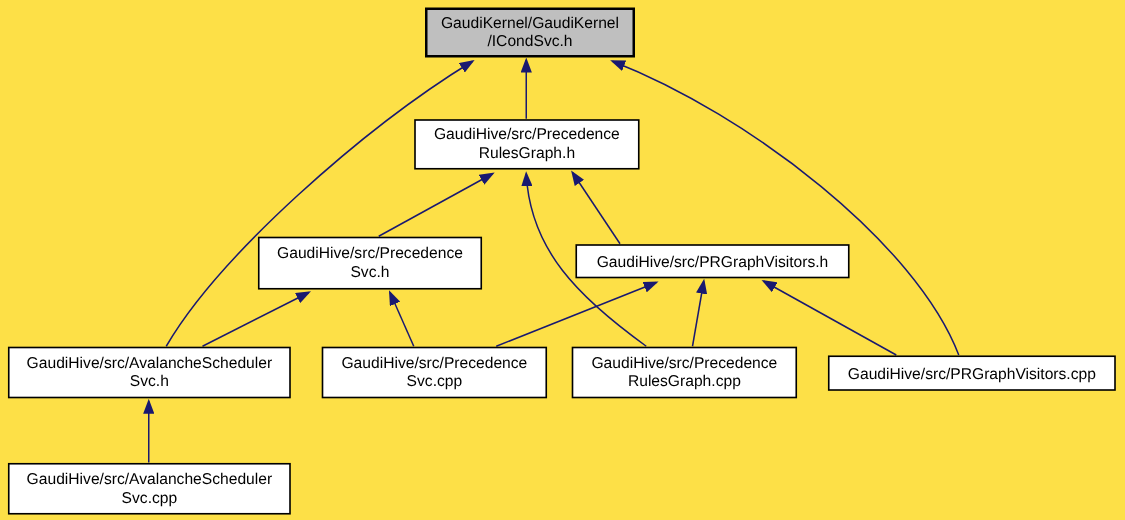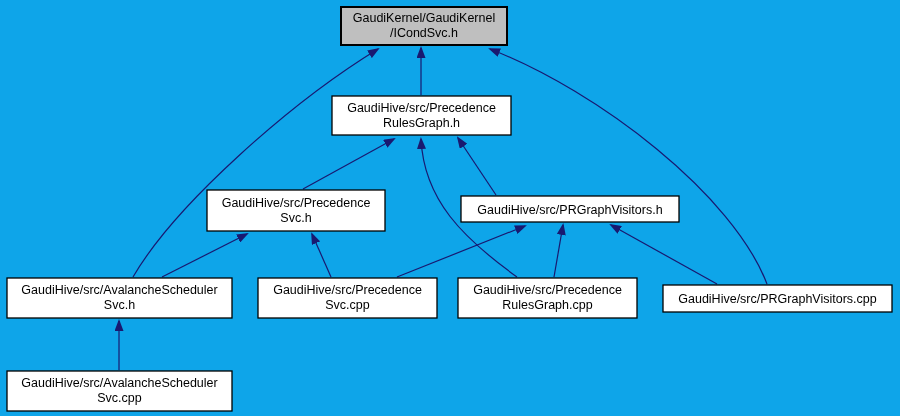--- a/index.html
+++ b/index.html
@@ -3,21 +3,21 @@
 <meta charset="utf-8">
 <style>
   html, body {
     margin: 0;
     padding: 0;
     background: #ffffff;
   }
   .graph-wrap {
     width: 900px;
     height: 416px;
-    background: #0ea5e9;
+    background: #fde047;
     position: relative;
     font-family: "Liberation Sans", sans-serif;
   }
   svg text {
     font-family: "Liberation Sans", sans-serif;
     font-size: 12.5px;
     fill: #000000;
   }
   .edge {
     fill: none;

